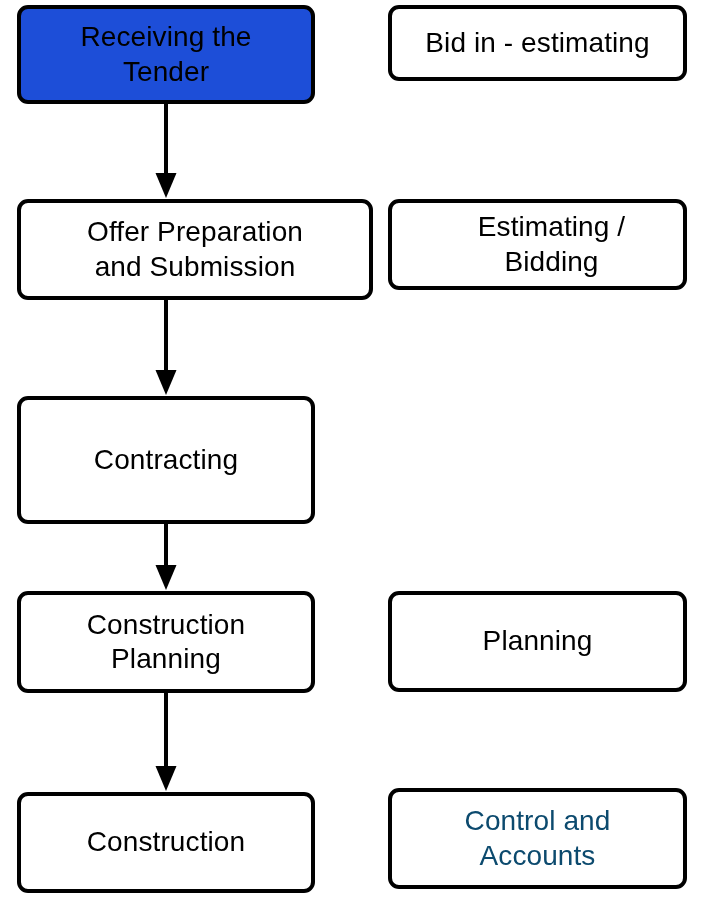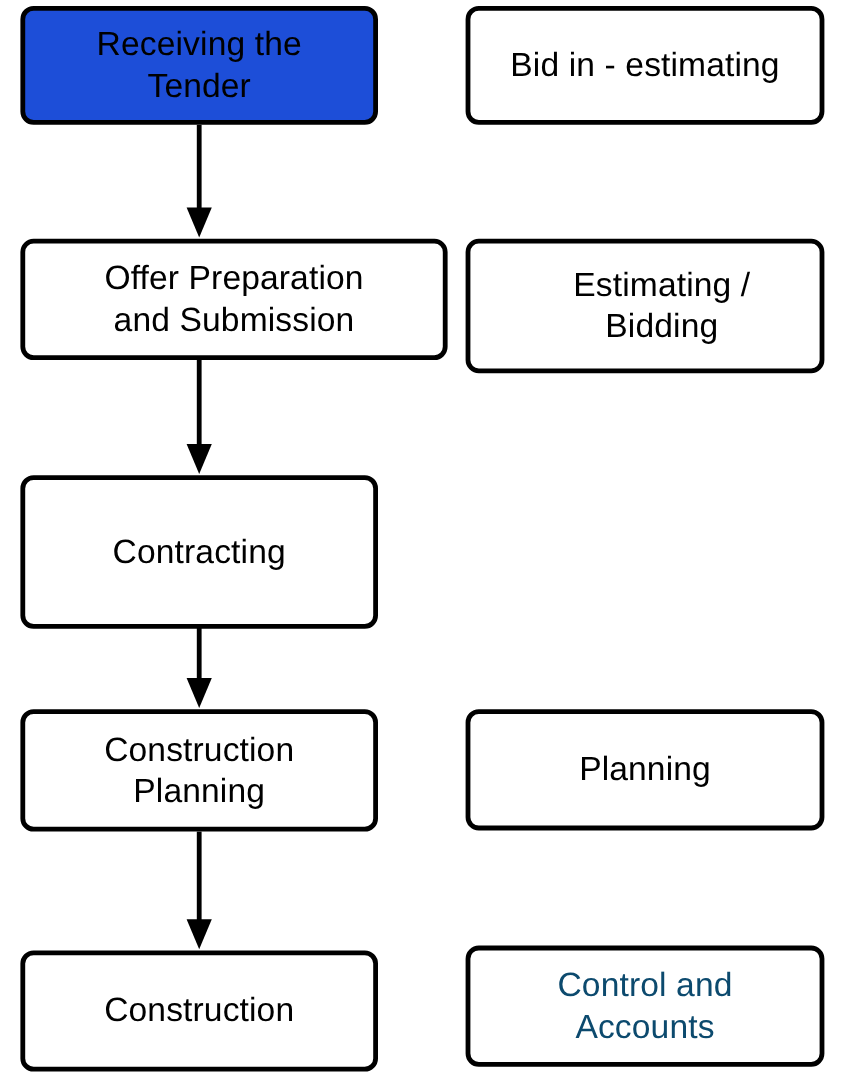--- a/index.html
+++ b/index.html
@@ -83,24 +83,24 @@
     <span class="node-label" style="font-size: 28px; color: rgb(0, 0, 0);">Contracting</span>
   </div>
   <div class="flow-node" style="left: 17px; top: 591px; width: 298px; height: 102px; border: 4px solid rgb(0, 0, 0); border-radius: 11px; background: rgb(255, 255, 255);">
     <span class="node-label" style="font-size: 28px; color: rgb(0, 0, 0);">Construction
 Planning</span>
   </div>
   <div class="flow-node" style="left: 17px; top: 792px; width: 298px; height: 101px; border: 4px solid rgb(0, 0, 0); border-radius: 11px; background: rgb(255, 255, 255);">
     <span class="node-label" style="font-size: 28px; color: rgb(0, 0, 0);">Construction</span>
   </div>
 
-  <div class="flow-node" style="left: 388px; top: 5px; width: 299px; height: 99px; border: 4px solid rgb(0, 0, 0); border-radius: 11px; background: rgb(255, 255, 255);">
+  <div class="flow-node" style="left: 388px; top: 5px; width: 299px; height: 76px; border: 4px solid rgb(0, 0, 0); border-radius: 11px; background: rgb(255, 255, 255);">
     <span class="node-label" style="font-size: 28px; color: rgb(0, 0, 0);">Bid in - estimating</span>
   </div>
-  <div class="flow-node" style="left: 388px; top: 199px; width: 299px; height: 112px; border: 4px solid rgb(0, 0, 0); border-radius: 11px; background: rgb(255, 255, 255); padding-left: 28px;">
+  <div class="flow-node" style="left: 388px; top: 199px; width: 299px; height: 91px; border: 4px solid rgb(0, 0, 0); border-radius: 11px; background: rgb(255, 255, 255); padding-left: 28px;">
     <span class="node-label" style="font-size: 28px; color: rgb(0, 0, 0);">Estimating /
 Bidding</span>
   </div>
   <div class="flow-node" style="left: 388px; top: 591px; width: 299px; height: 101px; border: 4px solid rgb(0, 0, 0); border-radius: 11px; background: rgb(255, 255, 255);">
     <span class="node-label" style="font-size: 28px; color: rgb(0, 0, 0);">Planning</span>
   </div>
   <div class="flow-node" style="left: 388px; top: 788px; width: 299px; height: 101px; border: 4px solid rgb(0, 0, 0); border-radius: 11px; background: rgb(255, 255, 255);">
     <span class="node-label" style="font-size: 28px; color: #0c4a6e;">Control and
 Accounts</span>
   </div>

